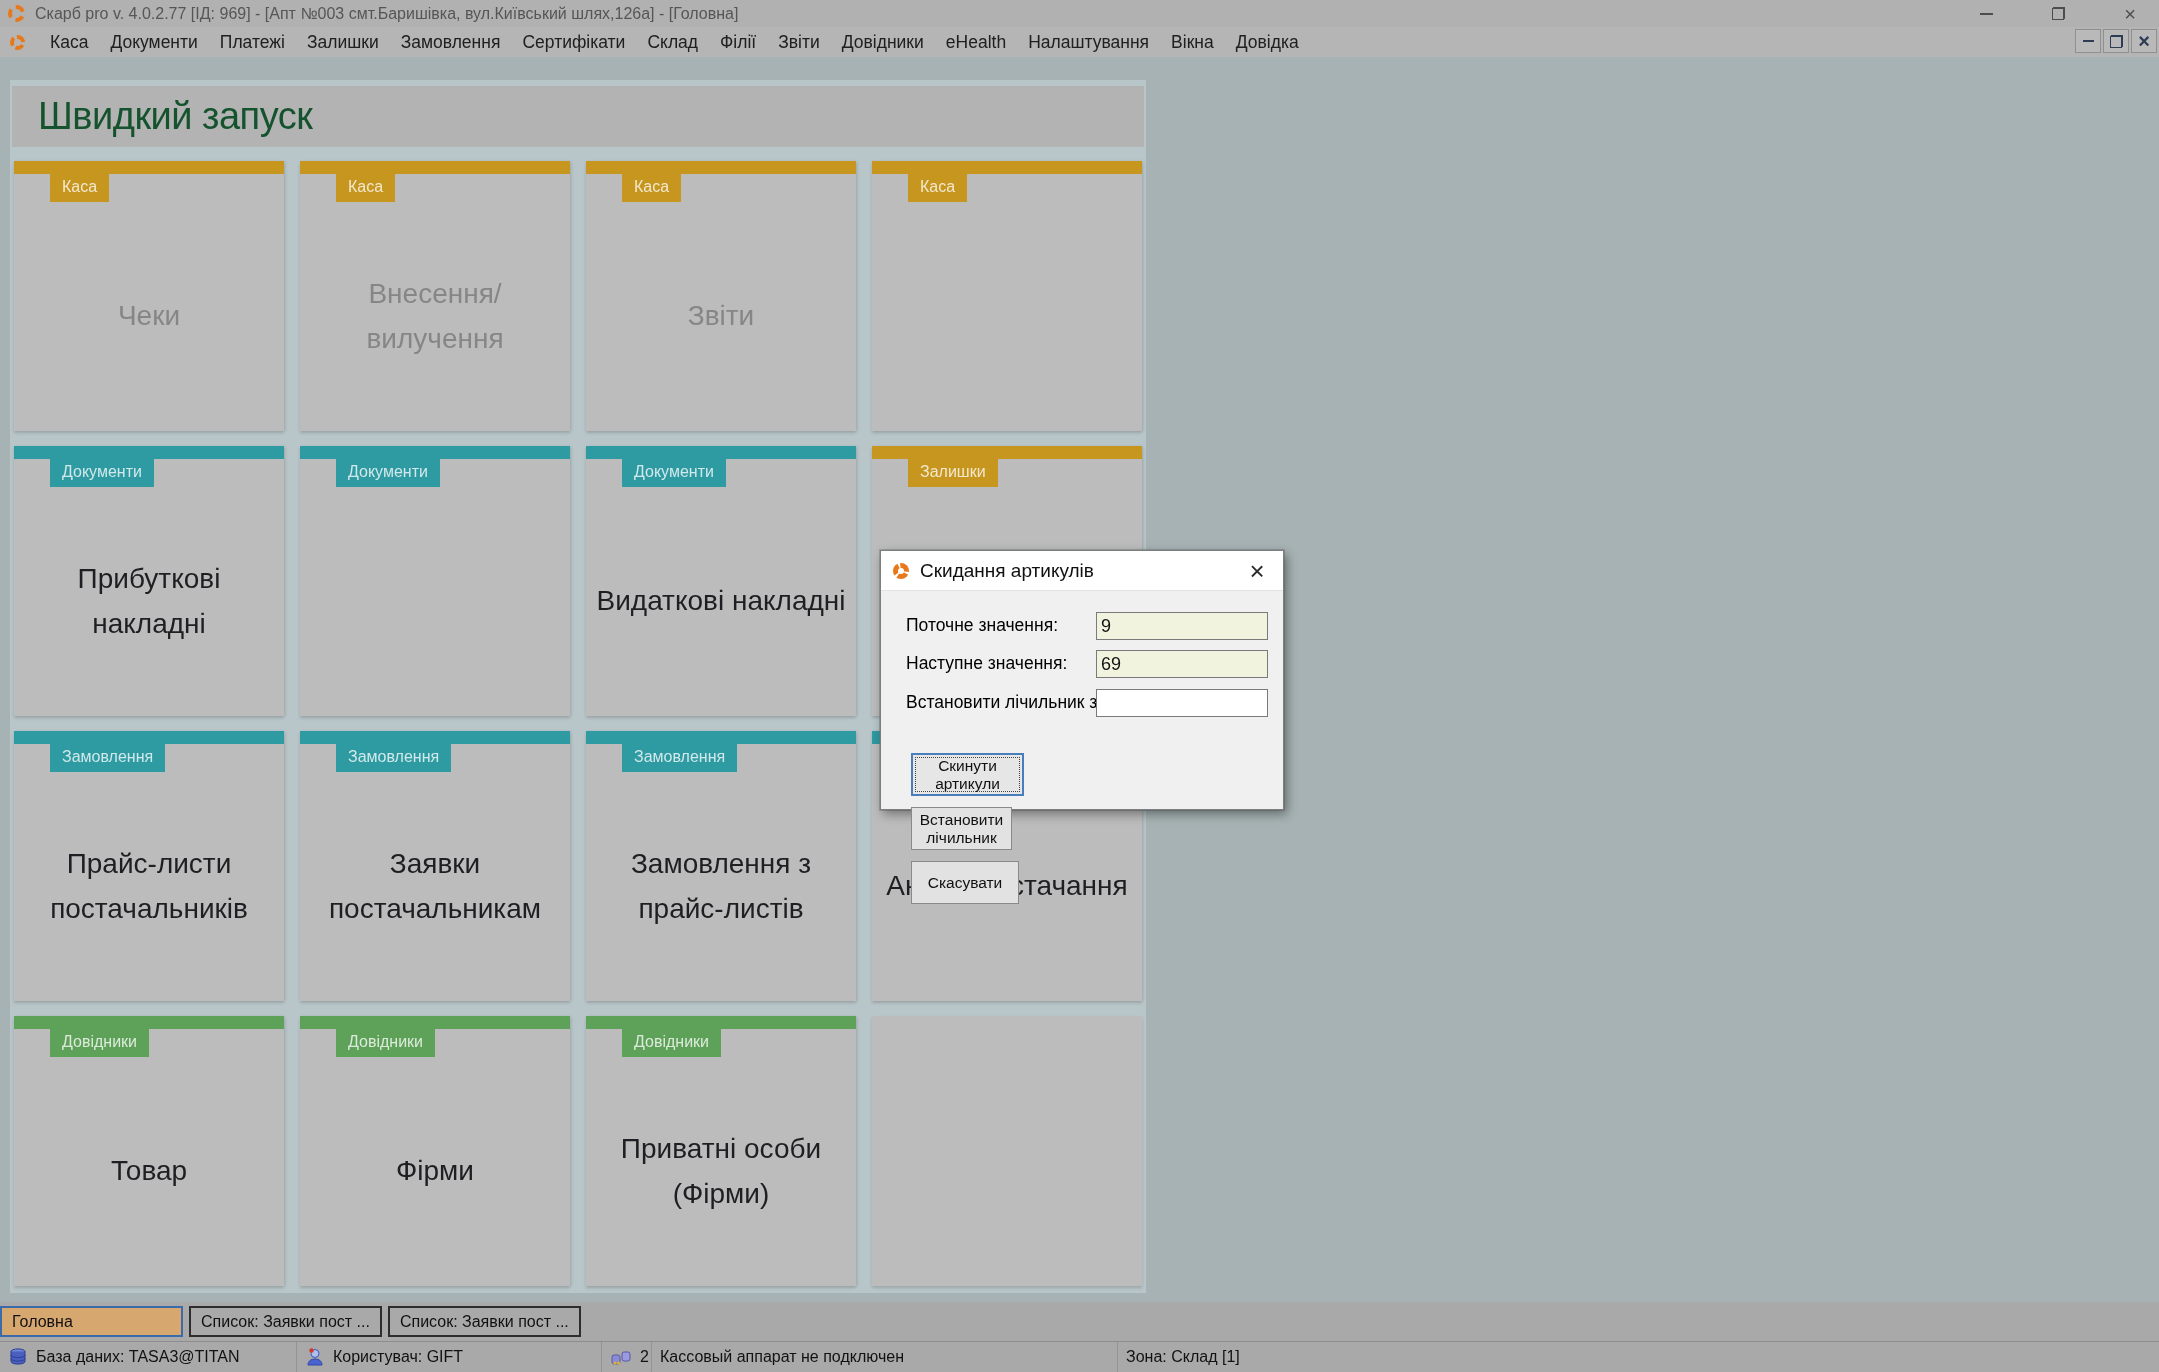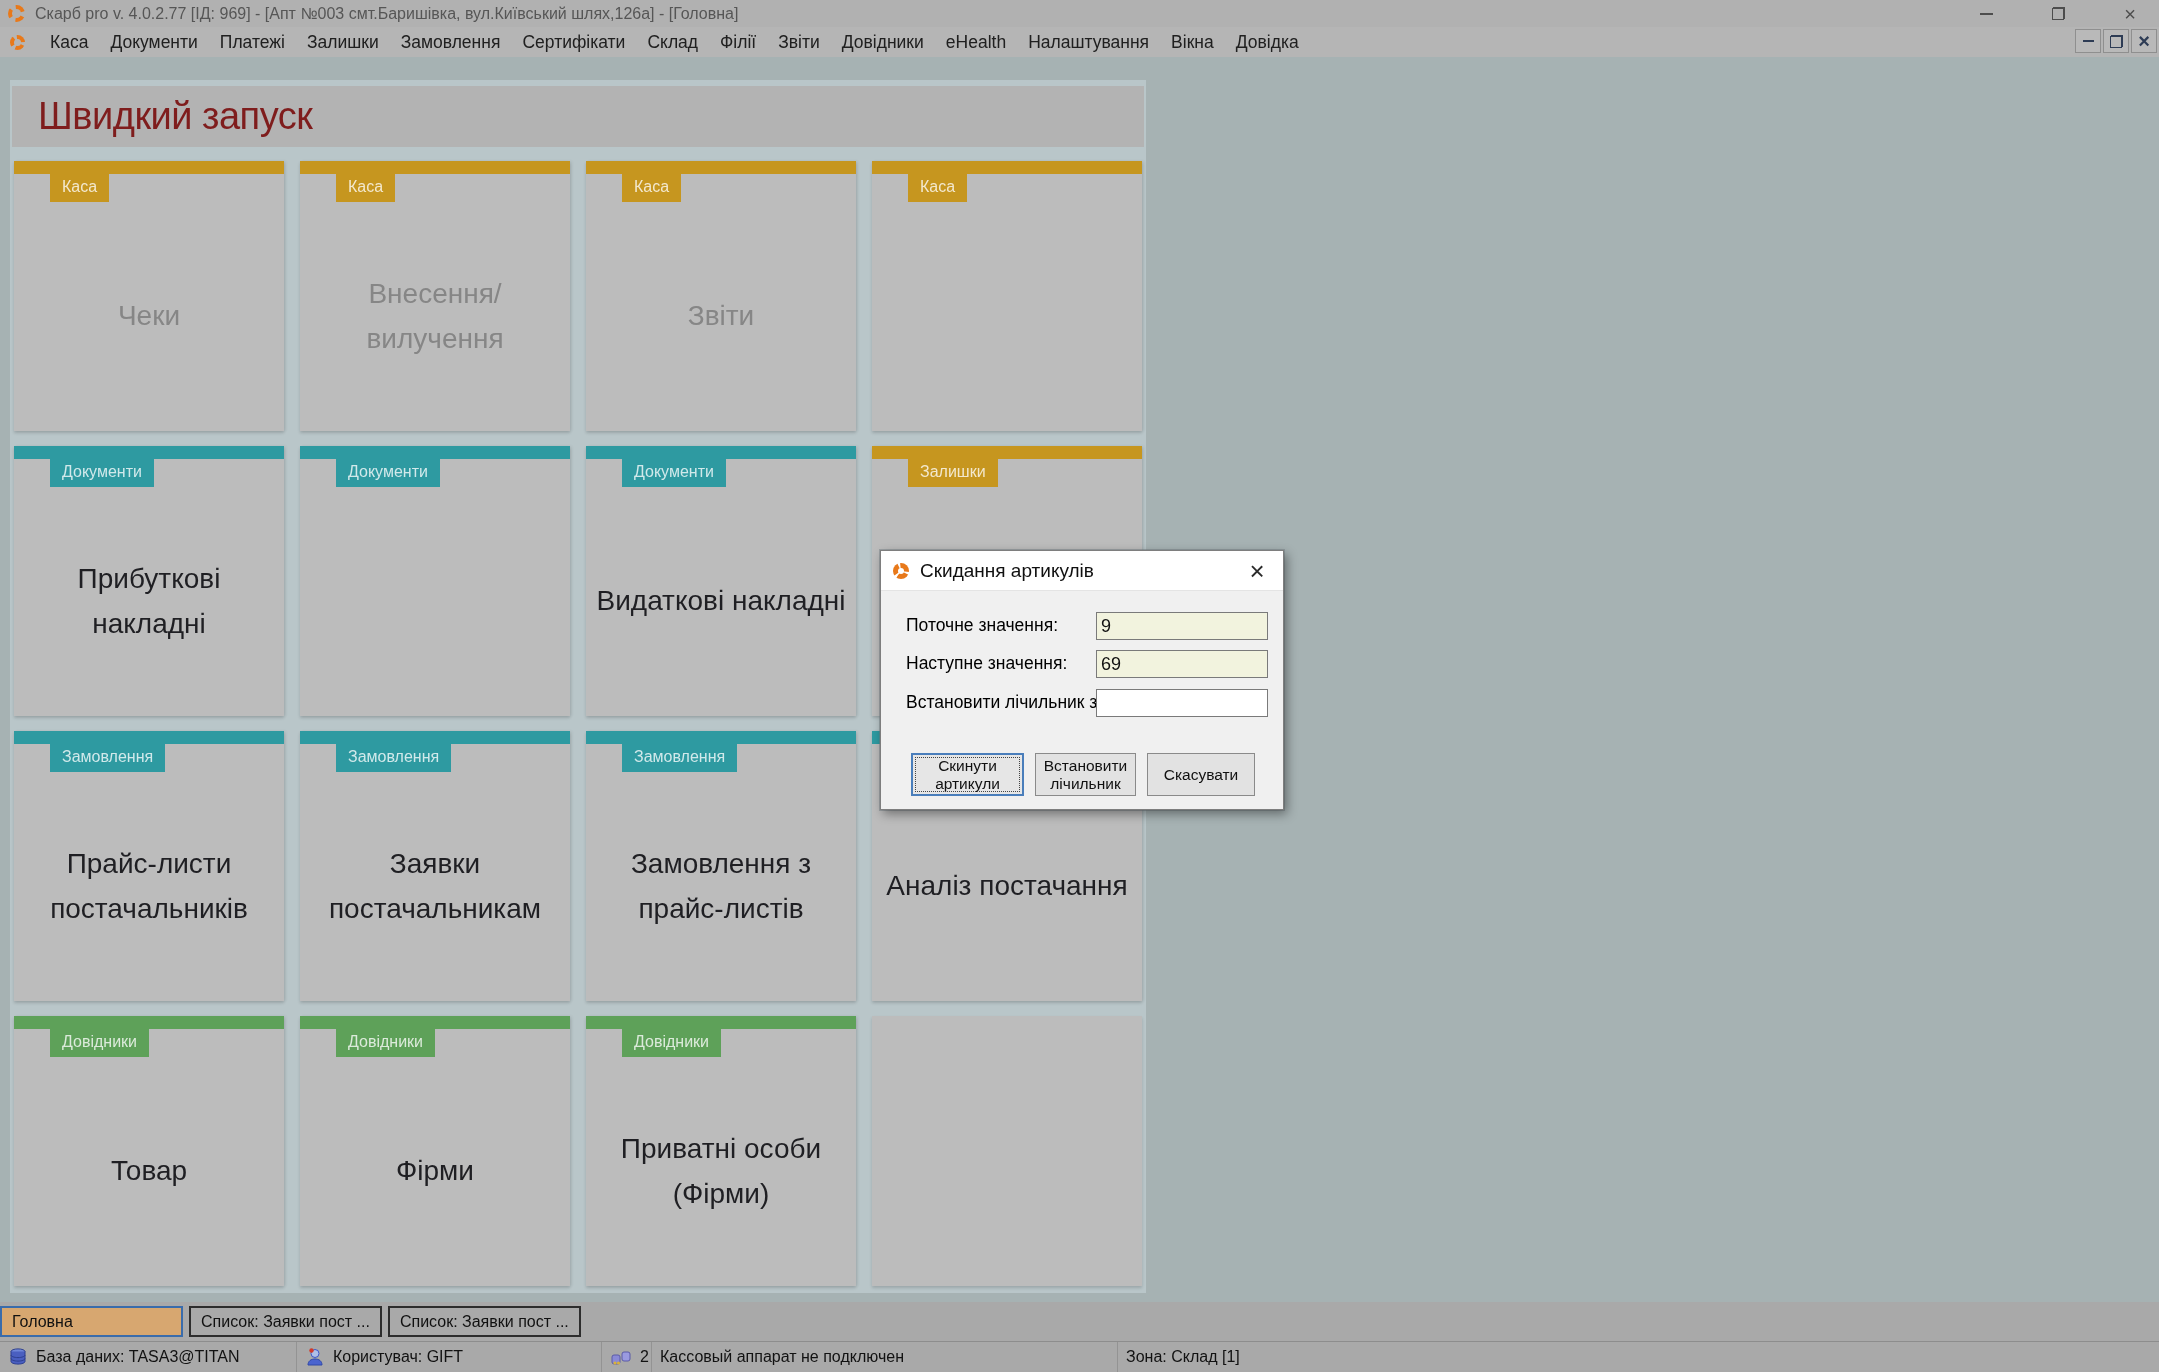--- a/index.html
+++ b/index.html
@@ -56,21 +56,21 @@
   .mdi-area { position:absolute; left:0; top:57px; width:2159px; height:1245px; background:#a6b2b3; }
   .panel {
     position:absolute; left:10px; top:23px; width:1136px; height:1213px;
     background:#b9c6c9;
   }
   .panel-header {
     position:absolute; left:2px; top:6px; width:1132px; height:61px;
     background:#b3b3b3; display:flex; align-items:center;
     padding-left:26px;
   }
-  .panel-title { font-size:38px; color:#7f1d1d; letter-spacing:-0.5px; }
+  .panel-title { font-size:38px; color:#14532d; letter-spacing:-0.5px; }
 
   .tile-grid {
     position:absolute; left:4px; top:81px;
     display:grid;
     grid-template-columns:repeat(4, 270px);
     grid-auto-rows:270px;
     column-gap:16px; row-gap:15px;
   }
   .tile {
     background:#bcbcbc; position:relative; display:flex; flex-direction:column;
@@ -111,21 +111,21 @@
   }
   .dlg-row { position:absolute; left:0; width:100%; height:28px; }
   .dlg-label { position:absolute; left:25px; top:3px; font-size:17.5px; color:#000000; white-space:nowrap; }
   .dlg-input {
     position:absolute; left:215px; top:0; width:172px; height:28px;
     border:1px solid #7a7a7a; background:#ffffff;
     font-family:"Liberation Sans", sans-serif; font-size:18px; color:#111;
     padding:0 4px; outline:none;
   }
   .dlg-input.readonly { background:#f2f3de; }
-  .dlg-buttons { position:absolute; left:30px; top:202px; display:flex; gap:11px; }
+  .dlg-buttons { position:absolute; left:30px; top:202px; display:flex; gap:11px;flex-direction:column; }
   .dlg-btn {
     height:43px; background:#e2e2e2; border:1px solid #8a8a8a;
     font-family:"Liberation Sans", sans-serif; font-size:15.5px; color:#111;
     line-height:1.15; text-align:center; padding:2px 4px; cursor:pointer;
   }
   .dlg-btn.focused {
     border:2px solid #4a7ebb; outline:1.5px dotted #444; outline-offset:-5px;
     background:#e6e6e6;
   }
 

